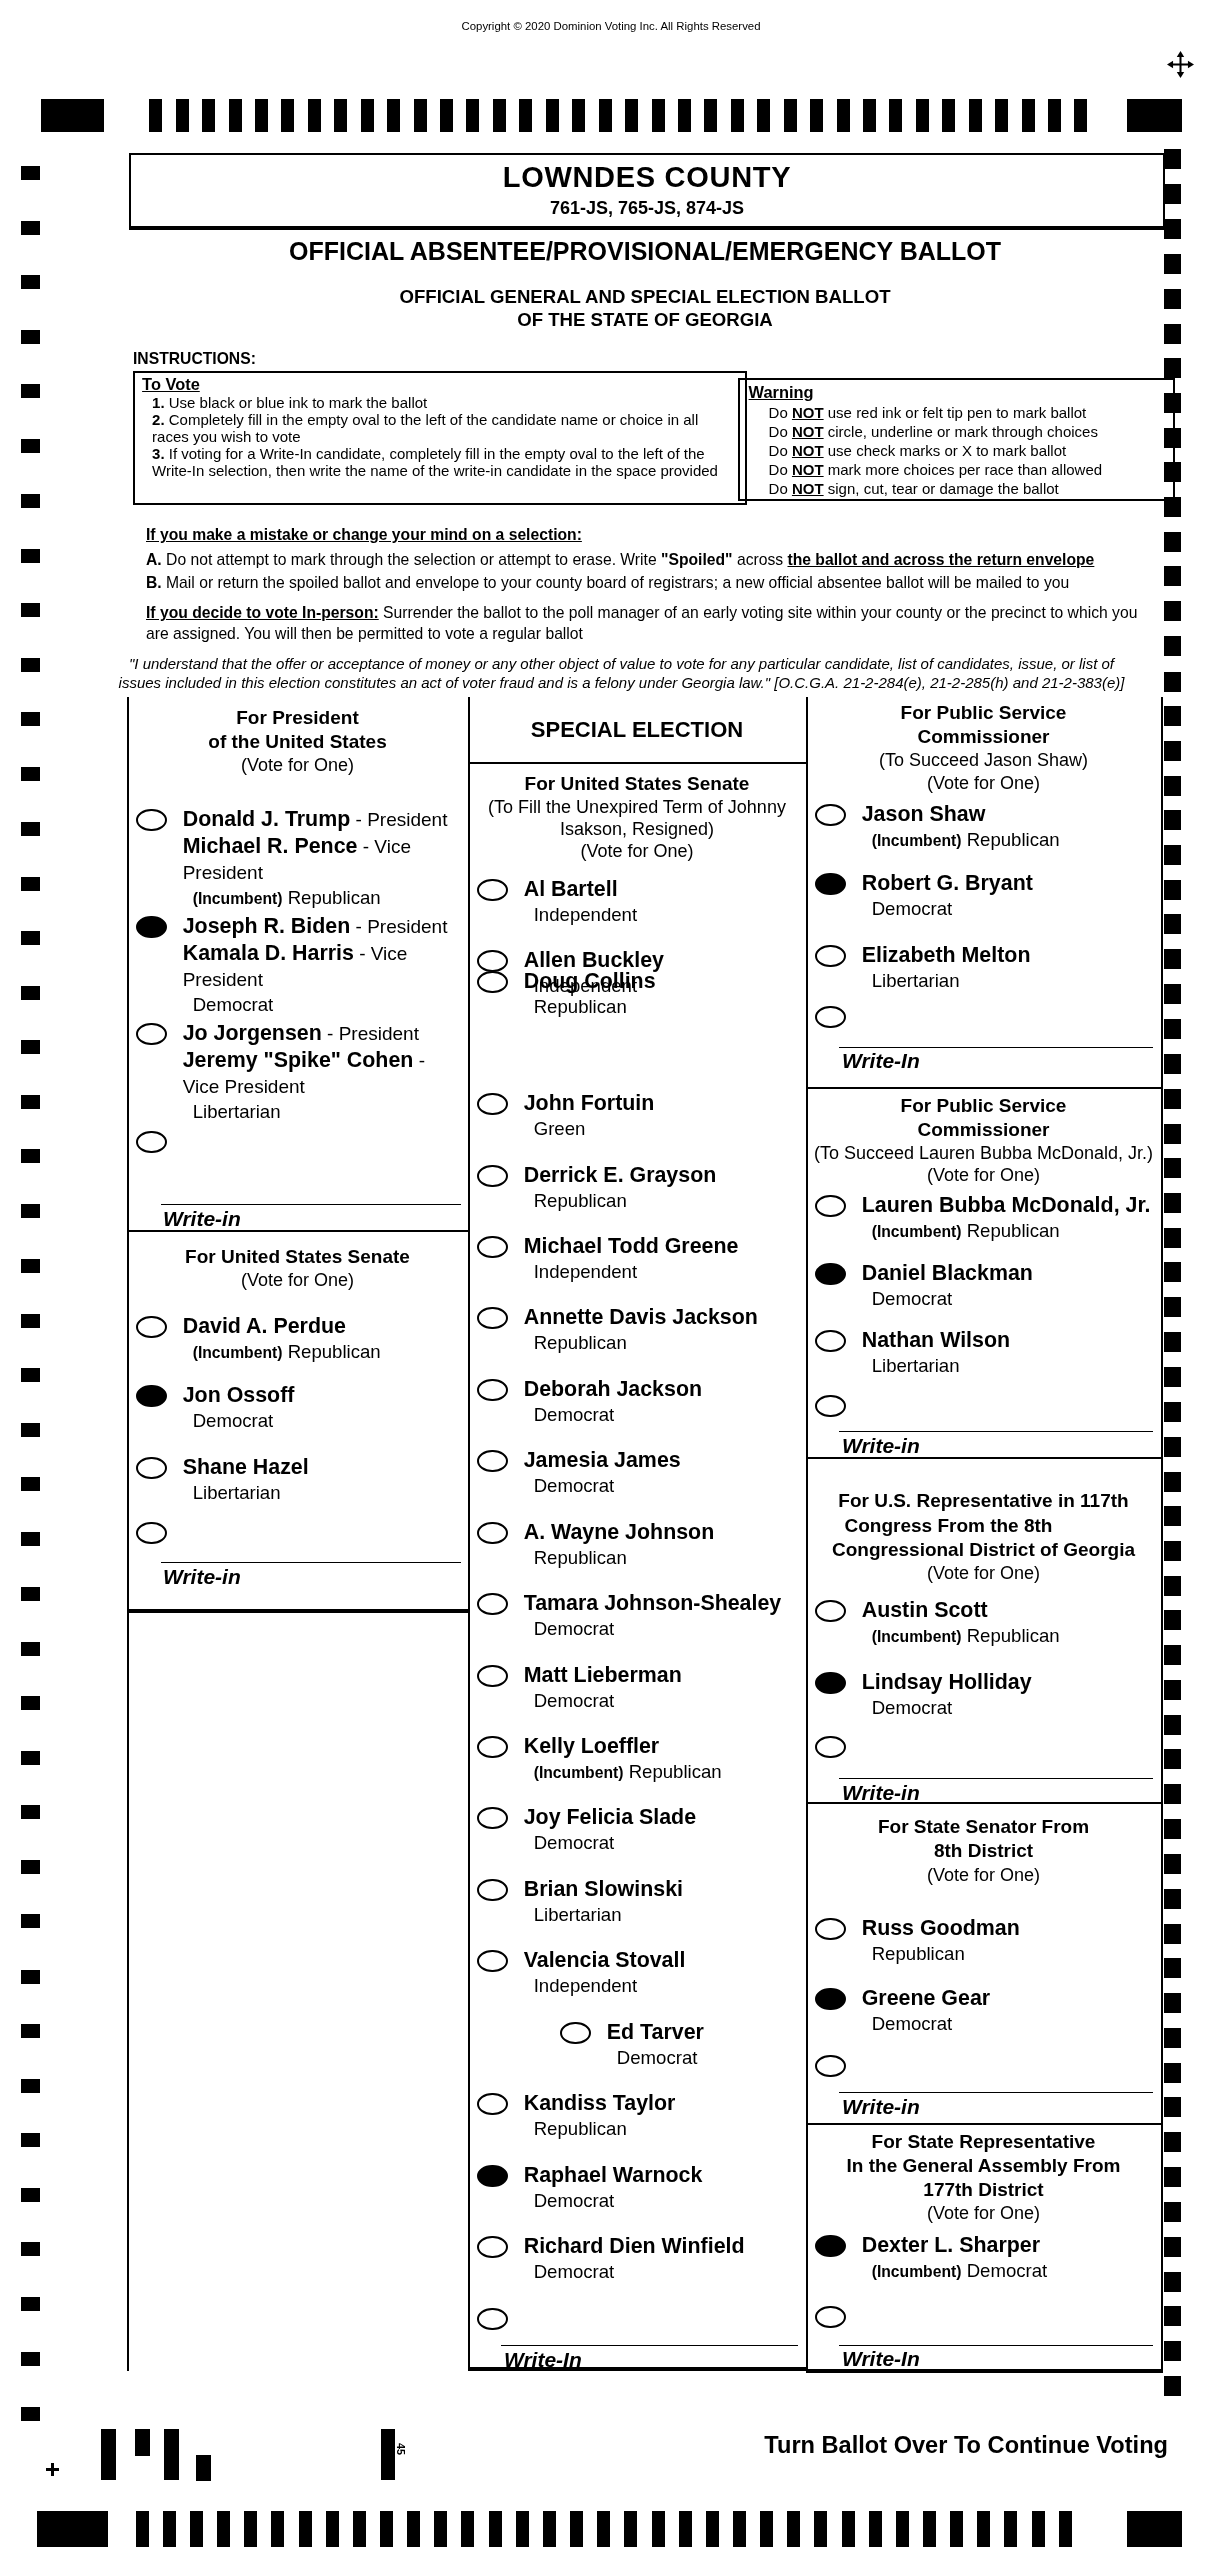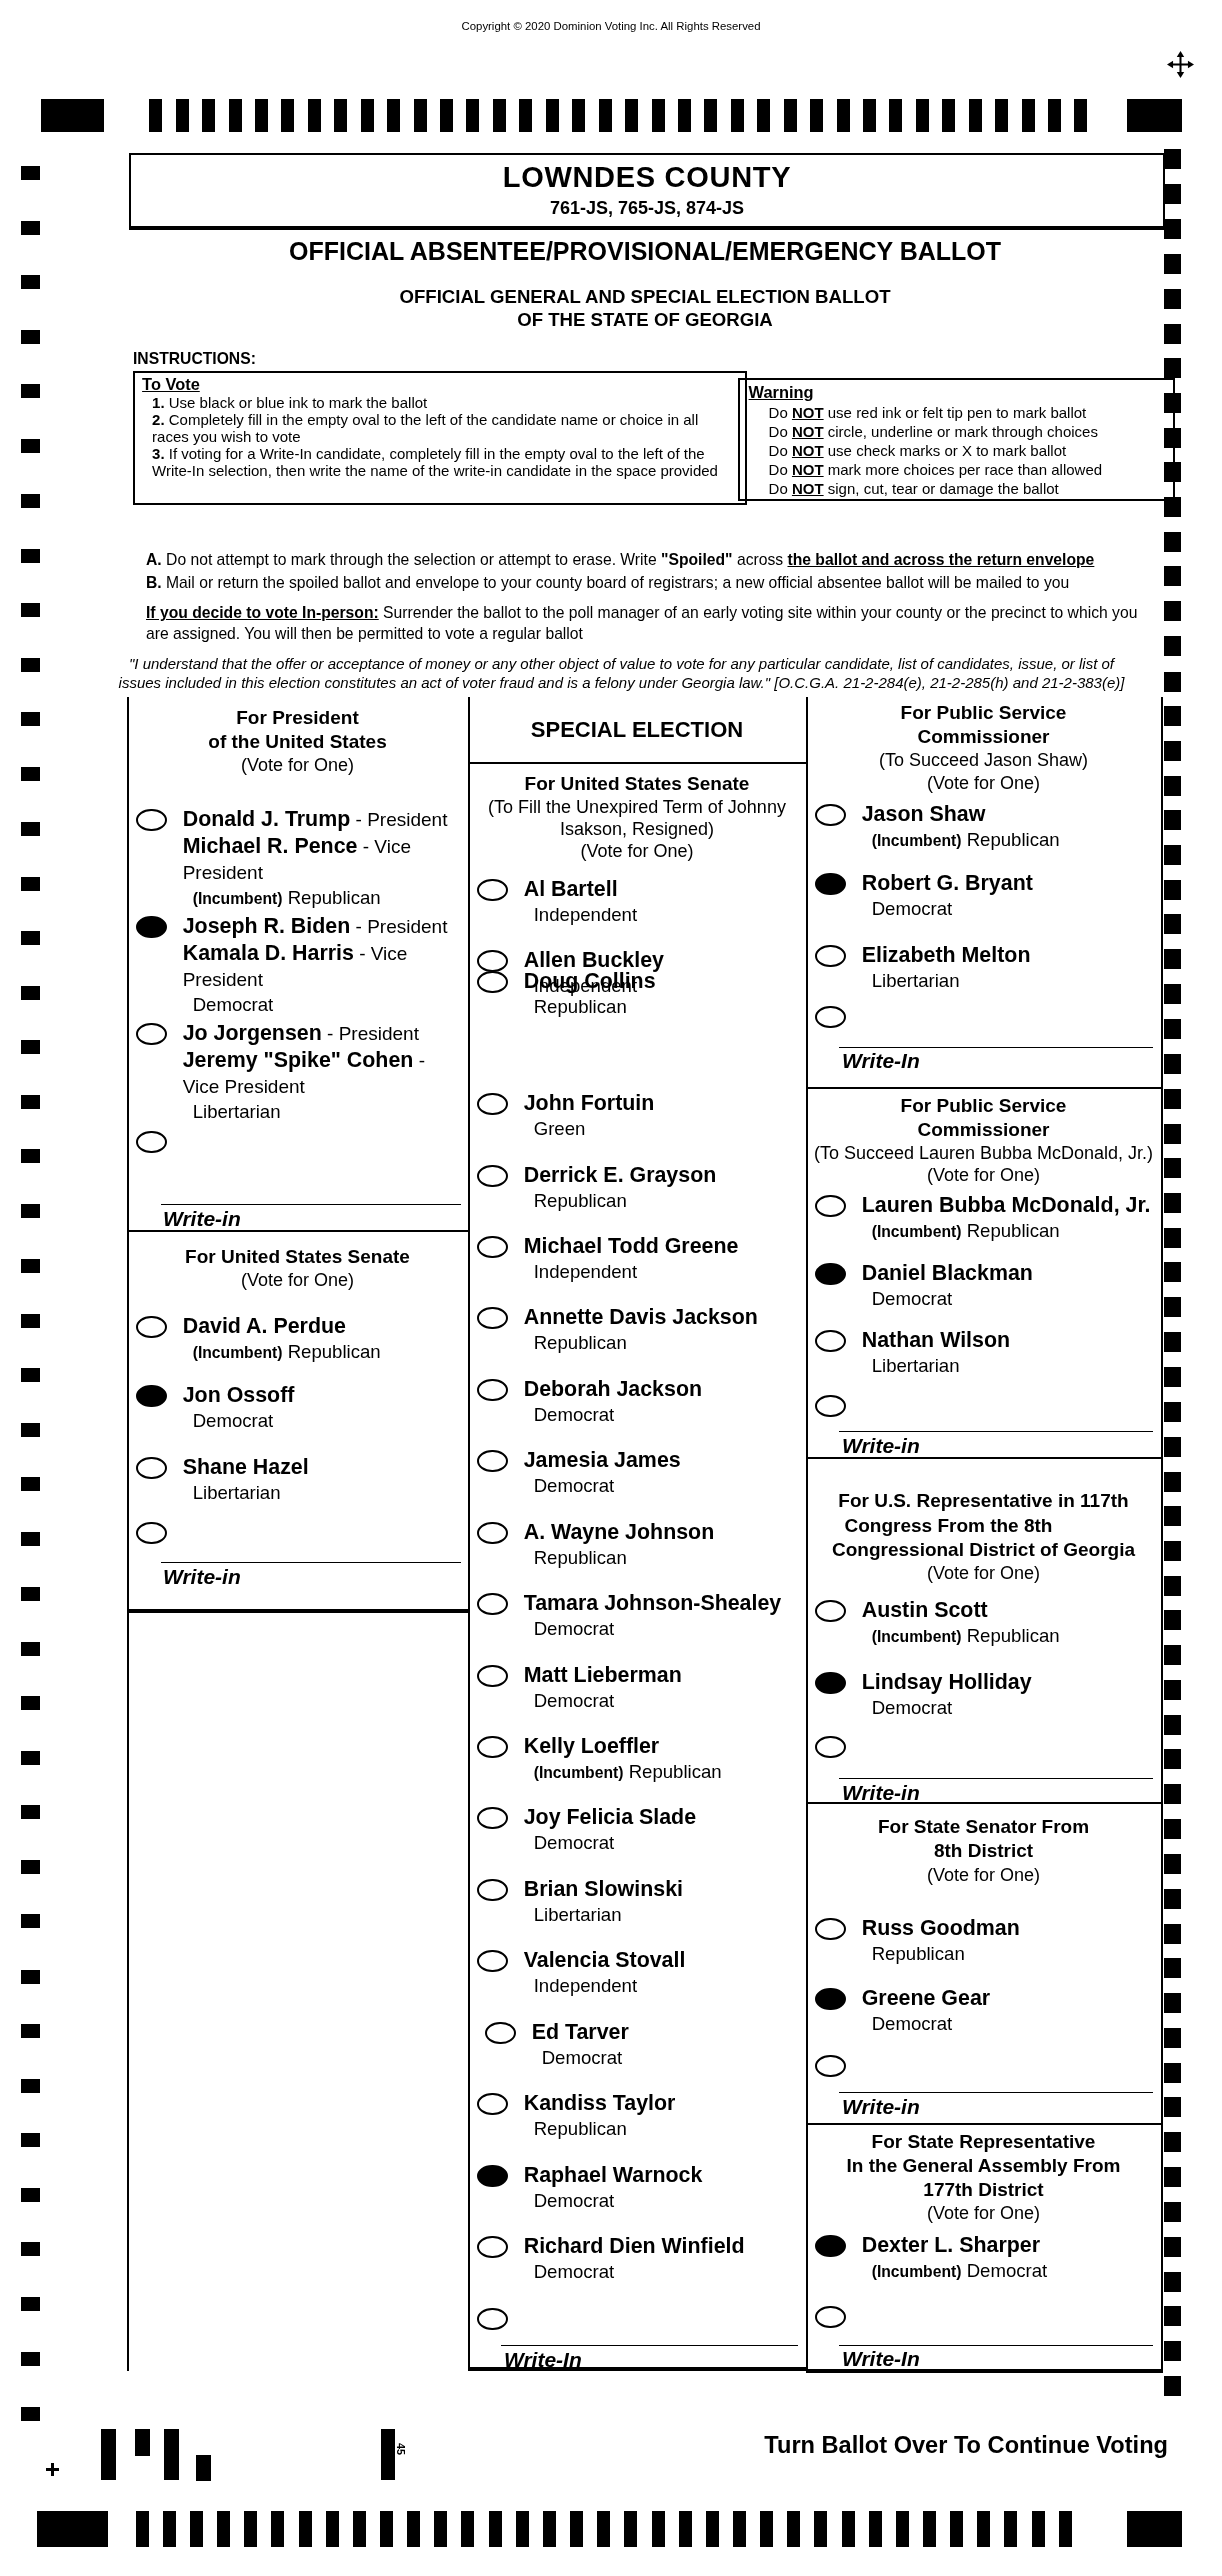--- a/index.html
+++ b/index.html
@@ -91,20 +91,21 @@
     <div class="btitle">Warning</div>
     <div id="warn-items">
         <div class="witem"><span>Do </span><span class="b u">NOT</span><span> use red ink or felt tip pen to mark ballot</span></div>
         <div class="witem"><span>Do </span><span class="b u">NOT</span><span> circle, underline or mark through choices</span></div>
         <div class="witem"><span>Do </span><span class="b u">NOT</span><span> use check marks or X to mark ballot</span></div>
         <div class="witem"><span>Do </span><span class="b u">NOT</span><span> mark more choices per race than allowed</span></div>
         <div class="witem"><span>Do </span><span class="b u">NOT</span><span> sign, cut, tear or damage the ballot</span></div>
       </div>
   </div>
 
+  <div class="mist b u" style="top:526px;">If you make a mistake or change your mind on a selection:</div>
   <div class="mist" style="top:551px;"><span class="b">A.</span><span> Do not attempt to mark through the selection or attempt to erase.  Write </span><span class="b">"Spoiled"</span><span> across </span><span class="b u">the ballot and across the return envelope</span></div>
   <div class="mist" style="top:602px;width:1000px;line-height:21.4px;"><span class="b u">If you decide to vote In-person:</span><span>  Surrender the ballot to the poll manager of an early voting site within your county or the precinct to which you are assigned.  You will then be permitted to vote a regular ballot</span></div>
   <div class="mist" style="top:574px;"><span class="b">B.</span><span> Mail or return the spoiled ballot and envelope to your county board of registrars; a new official absentee ballot will be mailed to you</span></div>
 
   <div class="oath">"I understand that the offer or acceptance of money or any other object of value to vote for any particular candidate, list of candidates, issue, or list of issues included in this election constitutes an act of voter fraud and is a felony under Georgia law." [O.C.G.A. 21-2-284(e), 21-2-285(h) and 21-2-383(e)]</div>
 
   <div id="columns">
       <div class="race-title" style="left: 127px; top: 706px; width: 341px;">For President</div>
       <div class="race-title" style="left: 127px; top: 730px; width: 341px;">of the United States</div>
       <div class="race-sub" style="left: 127px; top: 754px; width: 341px;">(Vote for One)</div>
@@ -278,21 +279,21 @@
           <div class="cparty"><span>Libertarian</span></div>
         </div>
       </div>
       <div class="cand" style="left: 477px; top: 1947px; width: 322px;">
         <span class="oval"></span>
         <div class="ctext">
           <div class="cline"><span class="cname">Valencia Stovall</span></div>
           <div class="cparty"><span>Independent</span></div>
         </div>
       </div>
-      <div class="cand" style="left: 485px; top: 2019px; width: 322px;">
+      <div class="cand" style="left: 471px; top: 2019px; width: 322px; justify-content: center;">
         <span class="oval"></span>
         <div class="ctext">
           <div class="cline"><span class="cname">Ed Tarver</span></div>
           <div class="cparty"><span>Democrat</span></div>
         </div>
       </div>
       <div class="cand" style="left: 477px; top: 2090px; width: 322px;">
         <span class="oval"></span>
         <div class="ctext">
           <div class="cline"><span class="cname">Kandiss Taylor</span></div>

